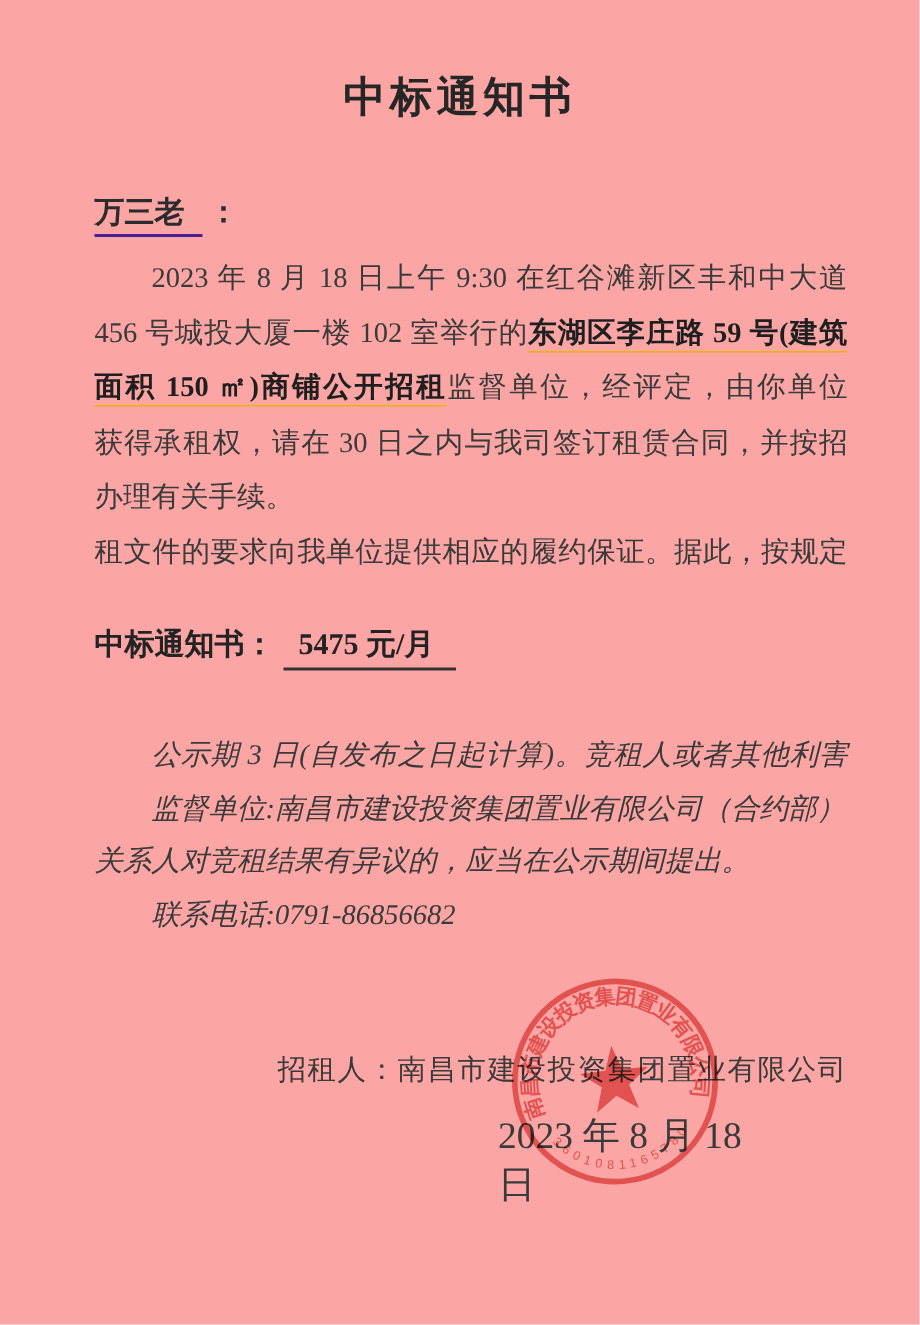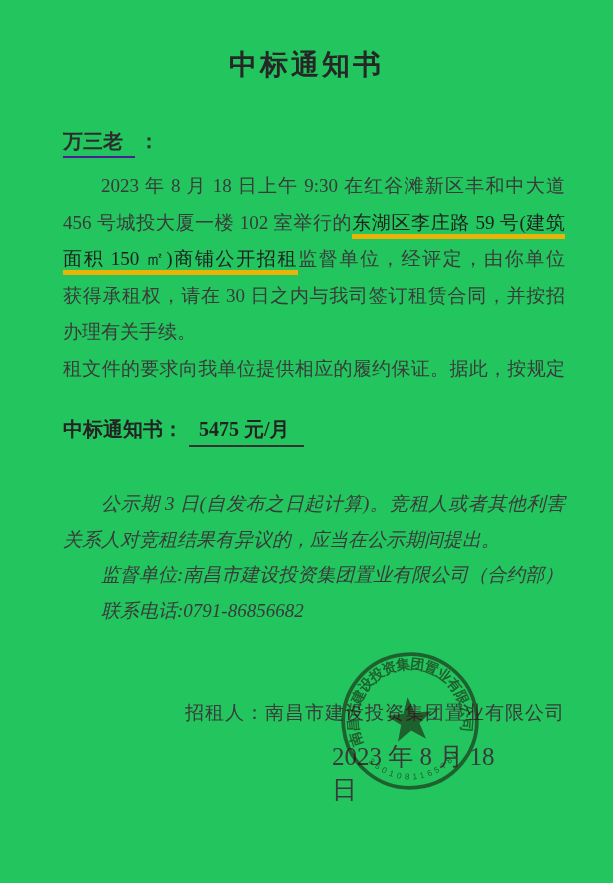--- a/index.html
+++ b/index.html
@@ -1,21 +1,21 @@
 <!DOCTYPE html>
 <html><head>
 <meta charset="utf-8">
 <style>
   html, body { margin: 0; padding: 0; background: #e8e8e8; }
   .page {
     position: relative;
     width: 613px;
     height: 883px;
     margin: 0 auto;
-    background: #22c55e;
+    background: #fca5a5;
     overflow: hidden;
     font-family: "Liberation Serif", serif;
     color: #383838;
   }
   .title {
     position: absolute;
     top: 46px;
     left: 0;
     width: 613px;
     margin: 0;
@@ -56,23 +56,23 @@
     width: 502px;
     font-size: 19px;
     line-height: 35.5px;
     color: #3a3a3a;
     font-style: italic;
   }
   .line { white-space: nowrap; }
   .line.just { white-space: normal; text-align: justify; text-align-last: justify; }
   .line.indent { text-indent: 2em; }
   .hl {
-    font-weight: normal;
+    font-weight: bold;
     color: #1f1f1f;
-    border-bottom: 5px solid #eab308;
+    border-bottom: 1px solid #eab308;
     padding-bottom: 1px;
   }
   .result {
     position: absolute;
     top: 416px;
     left: 63px;
     font-size: 20px;
     font-weight: bold;
     color: #232323;
   }
@@ -138,22 +138,22 @@
     <div class="line just"><span class="hl">面积 150 ㎡)商铺公开招租</span><span>监督单位，经评定，由你单位</span></div>
     <div class="line just"><span>获得承租权，请在 30 日之内与我司签订租赁合同，并按招</span></div>
     <div class="line"><span>办理有关手续。</span></div>
     <div class="line just"><span>租文件的要求向我单位提供相应的履约保证。据此，按规定</span></div>
   </div>
 
   <div class="result"><span class="result-label">中标通知书：</span><span class="result-value">5475 元/月</span></div>
 
   <div class="notice">
     <div class="line just indent"><span>公示期 3 日(自发布之日起计算)。竞租人或者其他利害</span></div>
+    <div class="line indent"><span>监督单位:南昌市建设投资集团置业有限公司（合约部）</span></div>
     <div class="line"><span>关系人对竞租结果有异议的，应当在公示期间提出。</span></div>
-    <div class="line indent"><span>监督单位:南昌市建设投资集团置业有限公司（合约部）</span></div>
     <div class="line indent"><span>联系电话:0791-86856682</span></div>
   </div>
 
   <div class="lessor">招租人：南昌市建设投资集团置业有限公司</div>
   <div class="date">2023 年 8 月 18 日</div>
 
   <svg class="seal" viewBox="0 0 140 140" xmlns="http://www.w3.org/2000/svg">
     <defs>
       <path id="arcTop" d="M 23.02,87.1 A 50,50 0 1 1 116.98,87.1" fill="none"></path>
       <path id="arcBottom" d="M 21.5,98 A 56,56 0 0 0 118.5,98" fill="none"></path>

